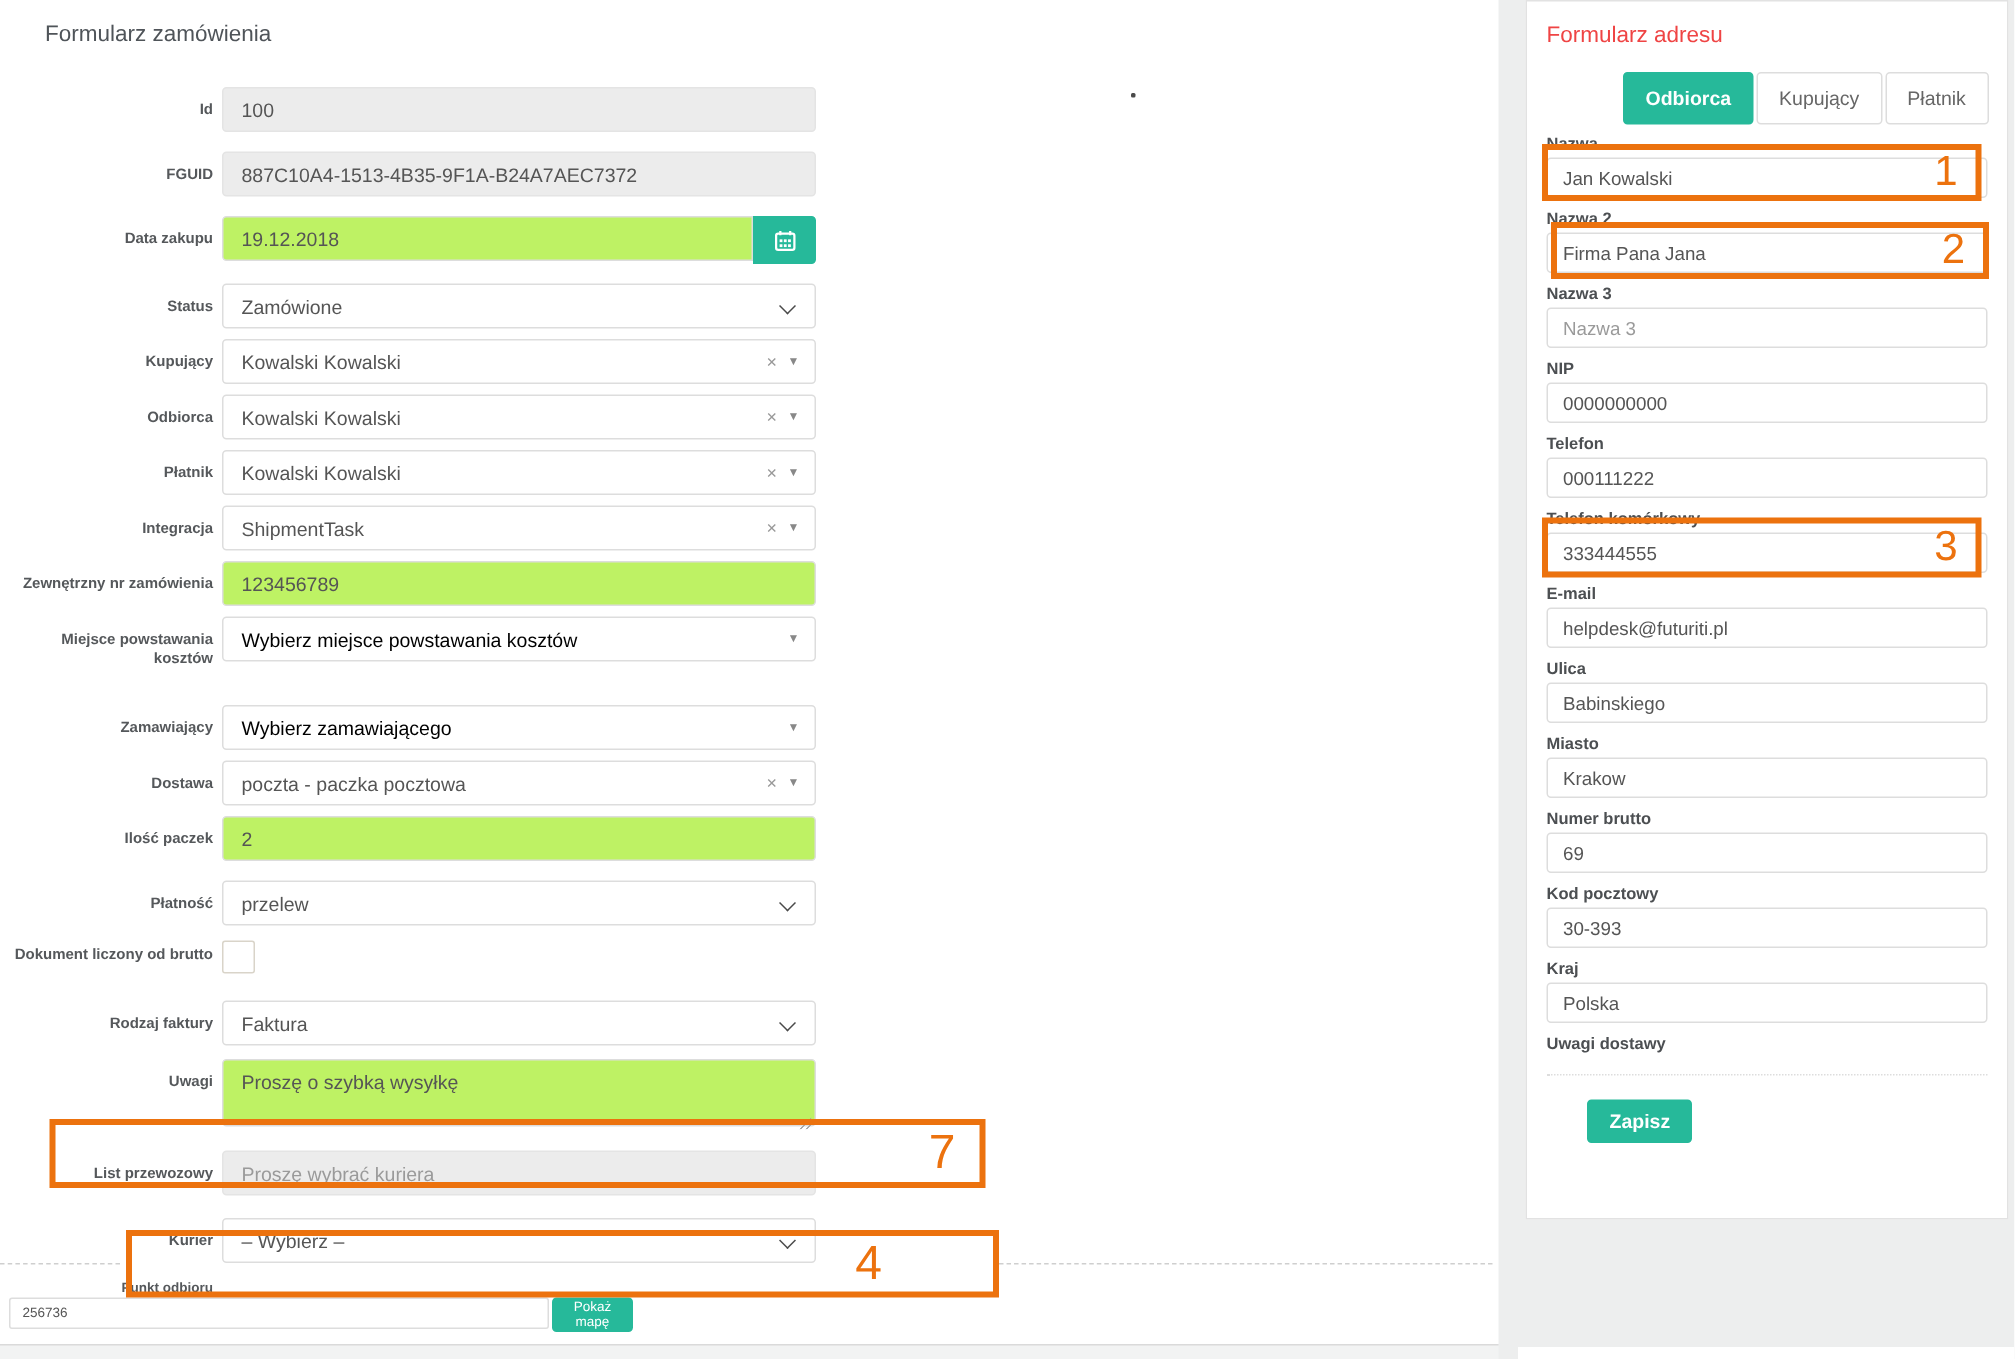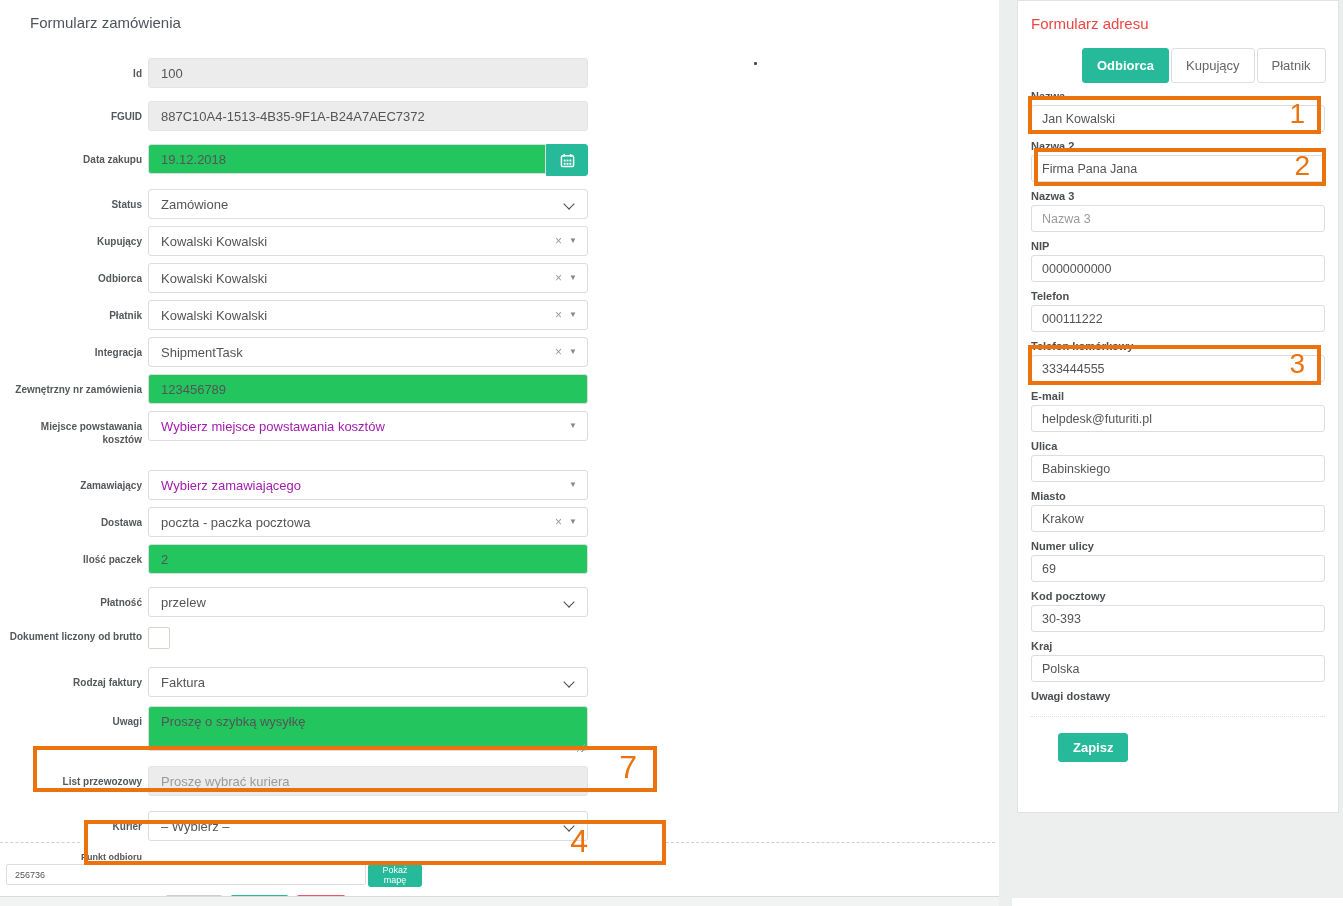--- a/index.html
+++ b/index.html
@@ -5,28 +5,28 @@
   html,body{margin:0;padding:0;}
   #app{position:relative;width:1343px;height:906px;overflow:hidden;background:#edeeee;
        font-family:"Liberation Sans",sans-serif;}
   
   .left-panel{position:absolute;left:0;top:0;width:999px;height:896px;background:#fff;}
   .page-title{position:absolute;left:30px;top:14px;font-size:15px;color:#4f5459;}
   .stray-dot{position:absolute;left:754px;top:62px;width:3px;height:3px;background:#4a4a4a;border-radius:1px;}
   .fields{position:absolute;left:0;top:58px;width:590px;}
   .row{display:flex;align-items:flex-start;}
   .lbl{width:142px;text-align:right;font-weight:bold;font-size:10px;color:#55585b;line-height:1.3;padding-top:9px;}
-  .ctl{margin-left:6px;width:440px;position:relative;}
+  .ctl{margin-left:6px;width:396px;position:relative;}
   .inp{box-sizing:border-box;width:100%;height:30px;border:1px solid #ddd;border-radius:3px;
-       padding:0 12px;font-size:13px;color:#555;background:#22c55e;font-family:inherit;outline:none;}
+       padding:0 12px;font-size:13px;color:#555;background:#bef264;font-family:inherit;outline:none;}
   .inp.dis{background:#ececec;border-color:#e4e4e4;}
   ::placeholder{color:#9a9a9a;opacity:1;}
   .fakesel{box-sizing:border-box;width:100%;height:30px;border:1px solid #ddd;border-radius:3px;
        padding:0 30px 0 12px;font-size:13px;color:#555;background:#fff;display:flex;align-items:center;position:relative;}
-  .fakesel .ph{color:#a21caf;}
+  .fakesel .ph{color:#000000;}
   .chev{position:absolute;right:14px;top:10px;width:7px;height:7px;
         border-right:1.5px solid #4a4a4a;border-bottom:1.5px solid #4a4a4a;transform:rotate(45deg);}
   .s2{position:absolute;right:10px;top:0;height:28px;display:flex;align-items:center;gap:7px;}
   .s2 .x{color:#999;font-size:12px;line-height:1;}
   .s2 .car{color:#888;font-size:8px;line-height:1;}
   .dategrp{display:flex;}
   .dategrp .inp{border-radius:3px 0 0 3px;flex:1;}
   .calbtn{width:40px;height:30px;background:#26b99a;border:1px solid #26b99a;border-radius:0 3px 3px 0;
         display:flex;align-items:center;justify-content:center;cursor:pointer;}
   .checkbox{width:20px;height:20px;background:#fff;border:1px solid #d9d4c9;border-radius:2px;}
@@ -336,21 +336,21 @@
     </div>
     <div class="g">
       <div class="glbl">Ulica</div>
       <input class="ginp" value="Babinskiego" style="">
     </div>
     <div class="g">
       <div class="glbl">Miasto</div>
       <input class="ginp" value="Krakow" style="">
     </div>
     <div class="g">
-      <div class="glbl">Numer ulicy</div>
+      <div class="glbl">Numer brutto</div>
       <input class="ginp" value="69" style="">
     </div>
     <div class="g">
       <div class="glbl">Kod pocztowy</div>
       <input class="ginp" value="30-393" style="">
     </div>
     <div class="g">
       <div class="glbl">Kraj</div>
       <input class="ginp" value="Polska" style="">
     </div>

